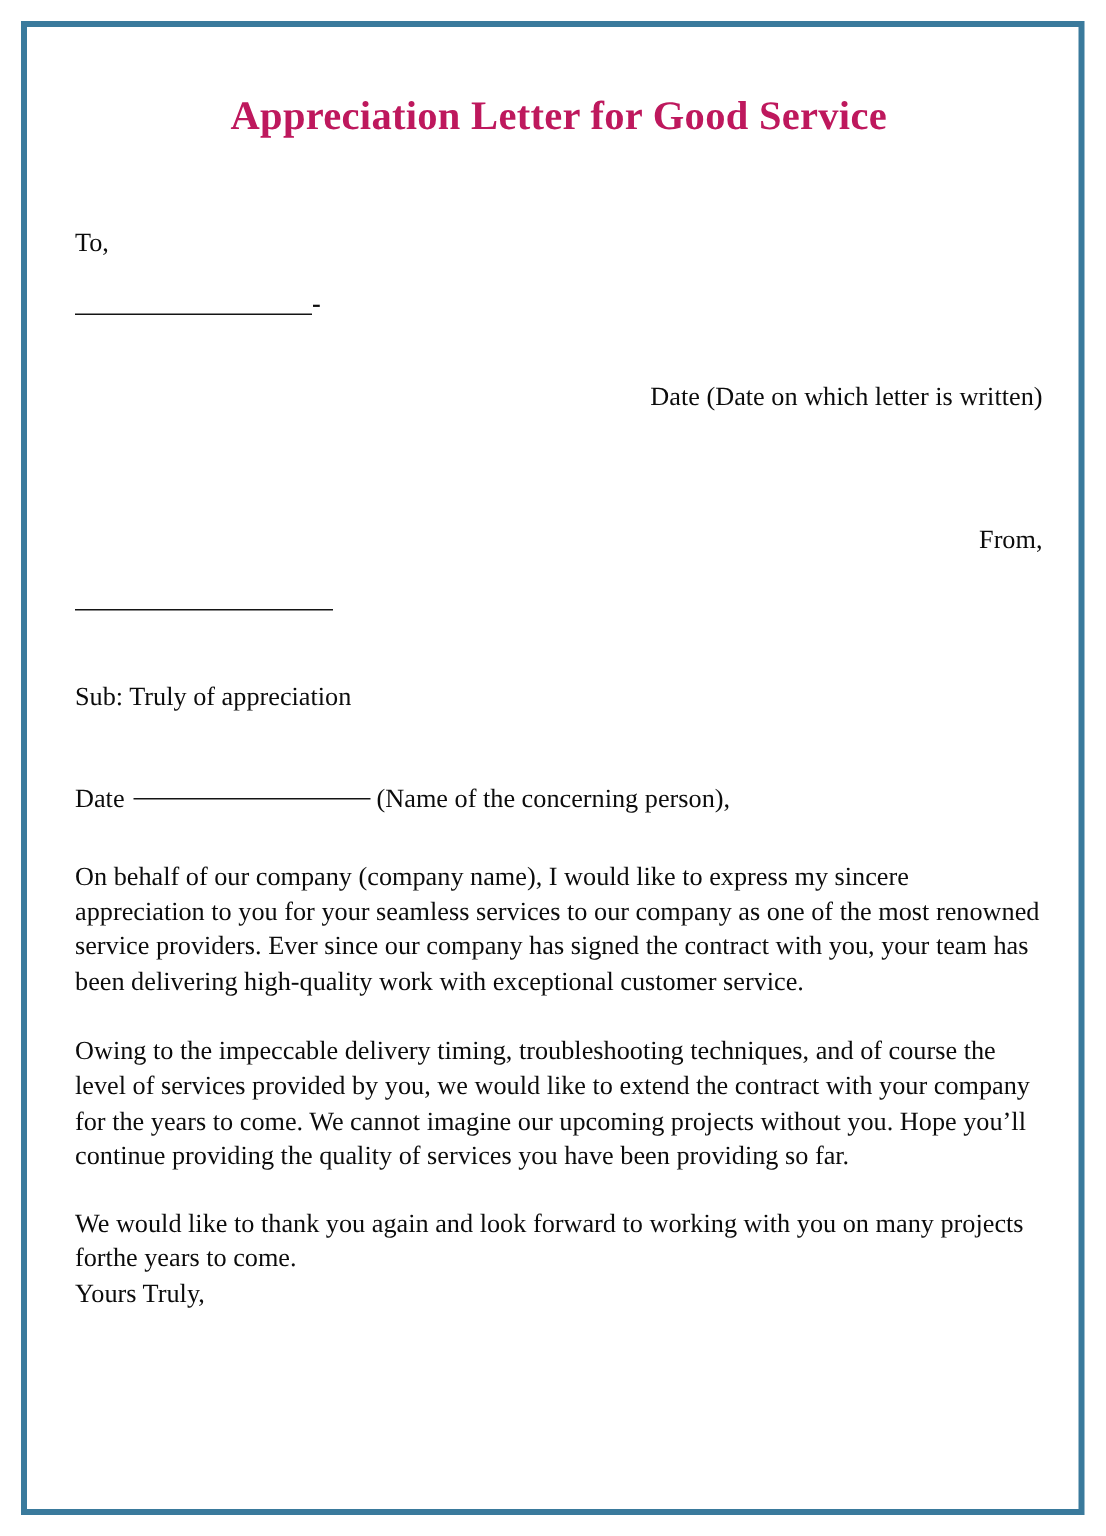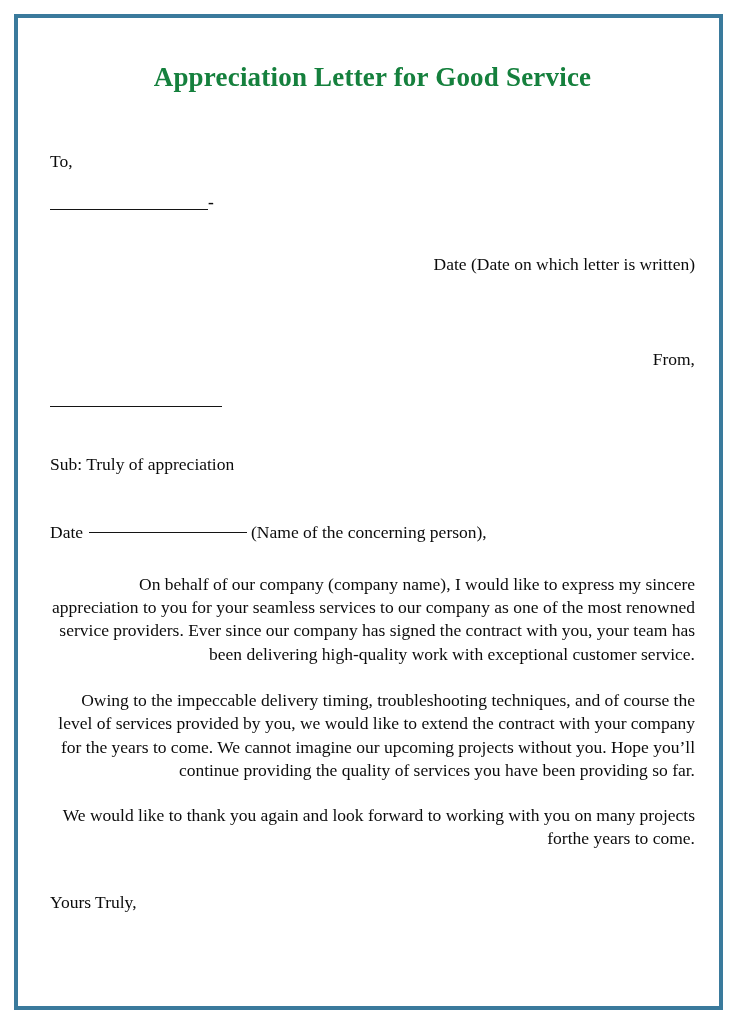--- a/index.html
+++ b/index.html
@@ -30,21 +30,21 @@
     left: 50px;
     top: 0;
     width: 645px;
   }
   .title {
     margin: 66px 0 0 0;
     text-align: center;
     font-size: 27px;
     font-weight: bold;
     letter-spacing: 0.2px;
-    color: #15803d;
+    color: #be185d;
   }
   .body-text {
     font-size: 17.5px;
     line-height: 23.3px;
   }
   .to-label     { margin-top: 61px; }
   .blank-row    { margin-top: 22px; height: 23px; position: relative; }
   .rule {
     display: inline-block;
     height: 0;
@@ -65,22 +65,22 @@
     width: 158px;
     height: 0;
     border-top: 1.3px solid #141414;
     position: relative;
     top: -5px;
     margin: 0 4px 0 6px;
   }
   .para-1 { margin: 28px 0 0 0; }
   .para-2 { margin: 23px 0 0 0; }
   .para-3 { margin: 22px 0 0 0; }
-  .closing { margin-top: 40px; }
-  p { padding: 0; text-align: right; }
+  .closing { }
+  p { padding: 0; }
 </style>
 </head>
 <body>
 
 <div class="page">
   <div class="frame"></div>
 
   <div class="content body-text">
 
     <h1 class="title">Appreciation Letter for Good Service</h1>

